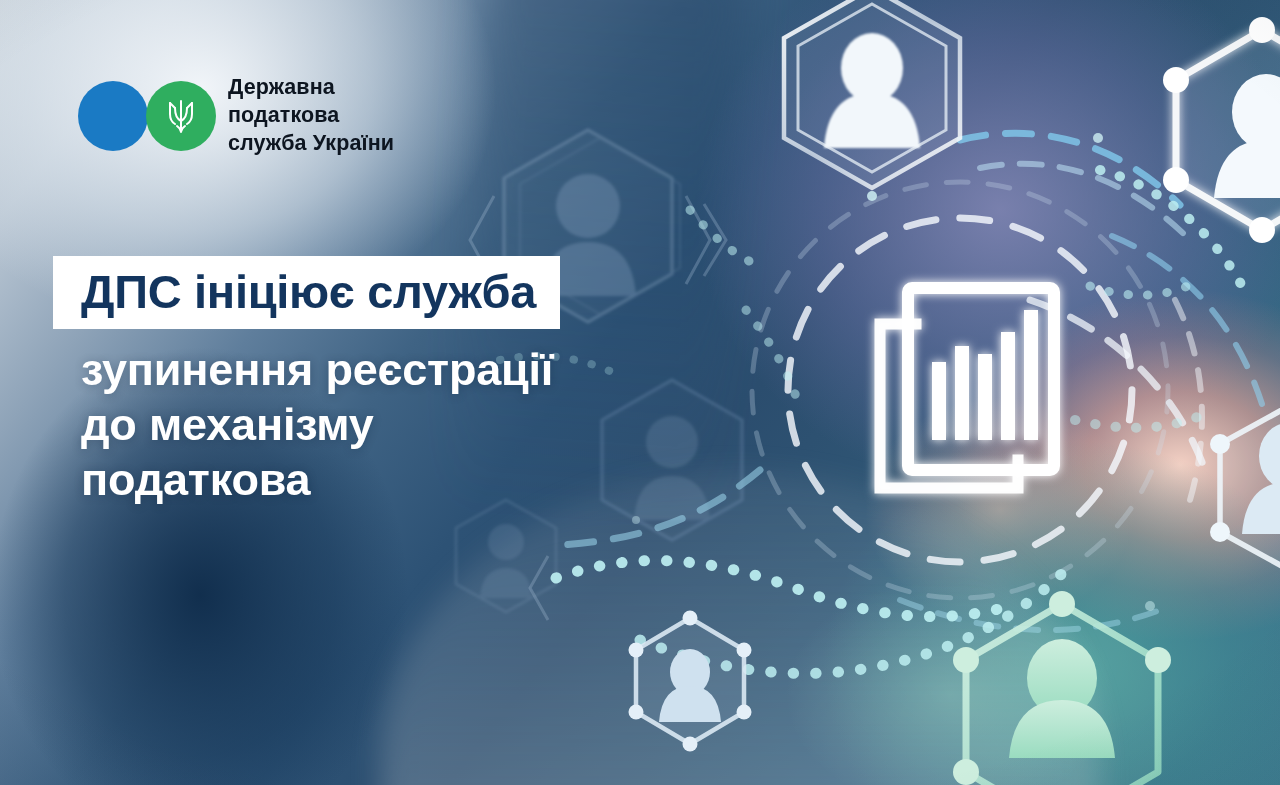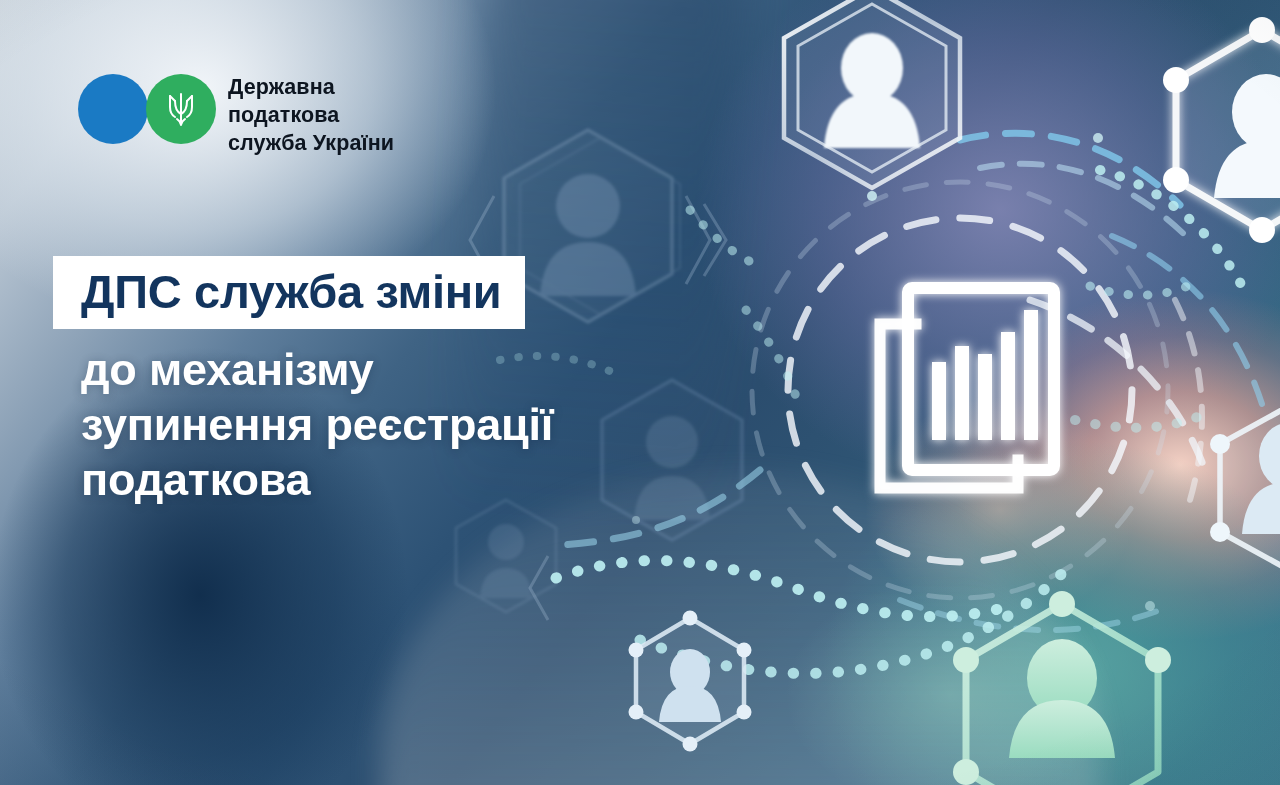--- a/index.html
+++ b/index.html
@@ -86,21 +86,21 @@
   .bg-vignette {
     position: absolute; inset: 0;
     background: radial-gradient(130% 120% at 48% 46%, rgba(0,0,0,0) 48%, rgba(10,28,48,.26) 100%);
   }
 
   svg.deco { position: absolute; inset: 0; width: 1280px; height: 785px; }
 
   
   .logo {
     position: absolute; left: 78px; top: 74px;
-    display: flex; align-items: flex-start; gap: 0;
+    display: flex; align-items: center; gap: 0;
     z-index: 6;
   }
   .logo-circles { position: relative; width: 138px; height: 70px; flex: none; }
   .logo-dot {
     position: absolute; top: 0; width: 70px; height: 70px; border-radius: 50%;
   }
   .logo-dot.blue { left: 0; background: #1a7ac4; }
   .logo-dot.green { left: 68px; background: #2fae5f; display: flex; align-items: center; justify-content: center; }
   .logo-text {
     margin-left: 12px;
@@ -345,23 +345,23 @@
         </svg>
       </span>
     </div>
     <div class="logo-text">Державна
 податкова
 служба України</div>
   </div>
 
   <div class="headline">
     <div class="hl-band">
-      <div class="hl-band-text">ДПС служба зміни</div>
+      <div class="hl-band-text">ДПС ініціює служба</div>
     </div>
     <div class="hl-rest">
+      <div class="hl-line">зупинення реєстрації</div>
       <div class="hl-line">до механізму</div>
-      <div class="hl-line">зупинення реєстрації</div>
       <div class="hl-line">податкова</div>
     </div>
   </div>
 
   <div class="bg-vignette"></div>
 </div>
 
 </body></html>

